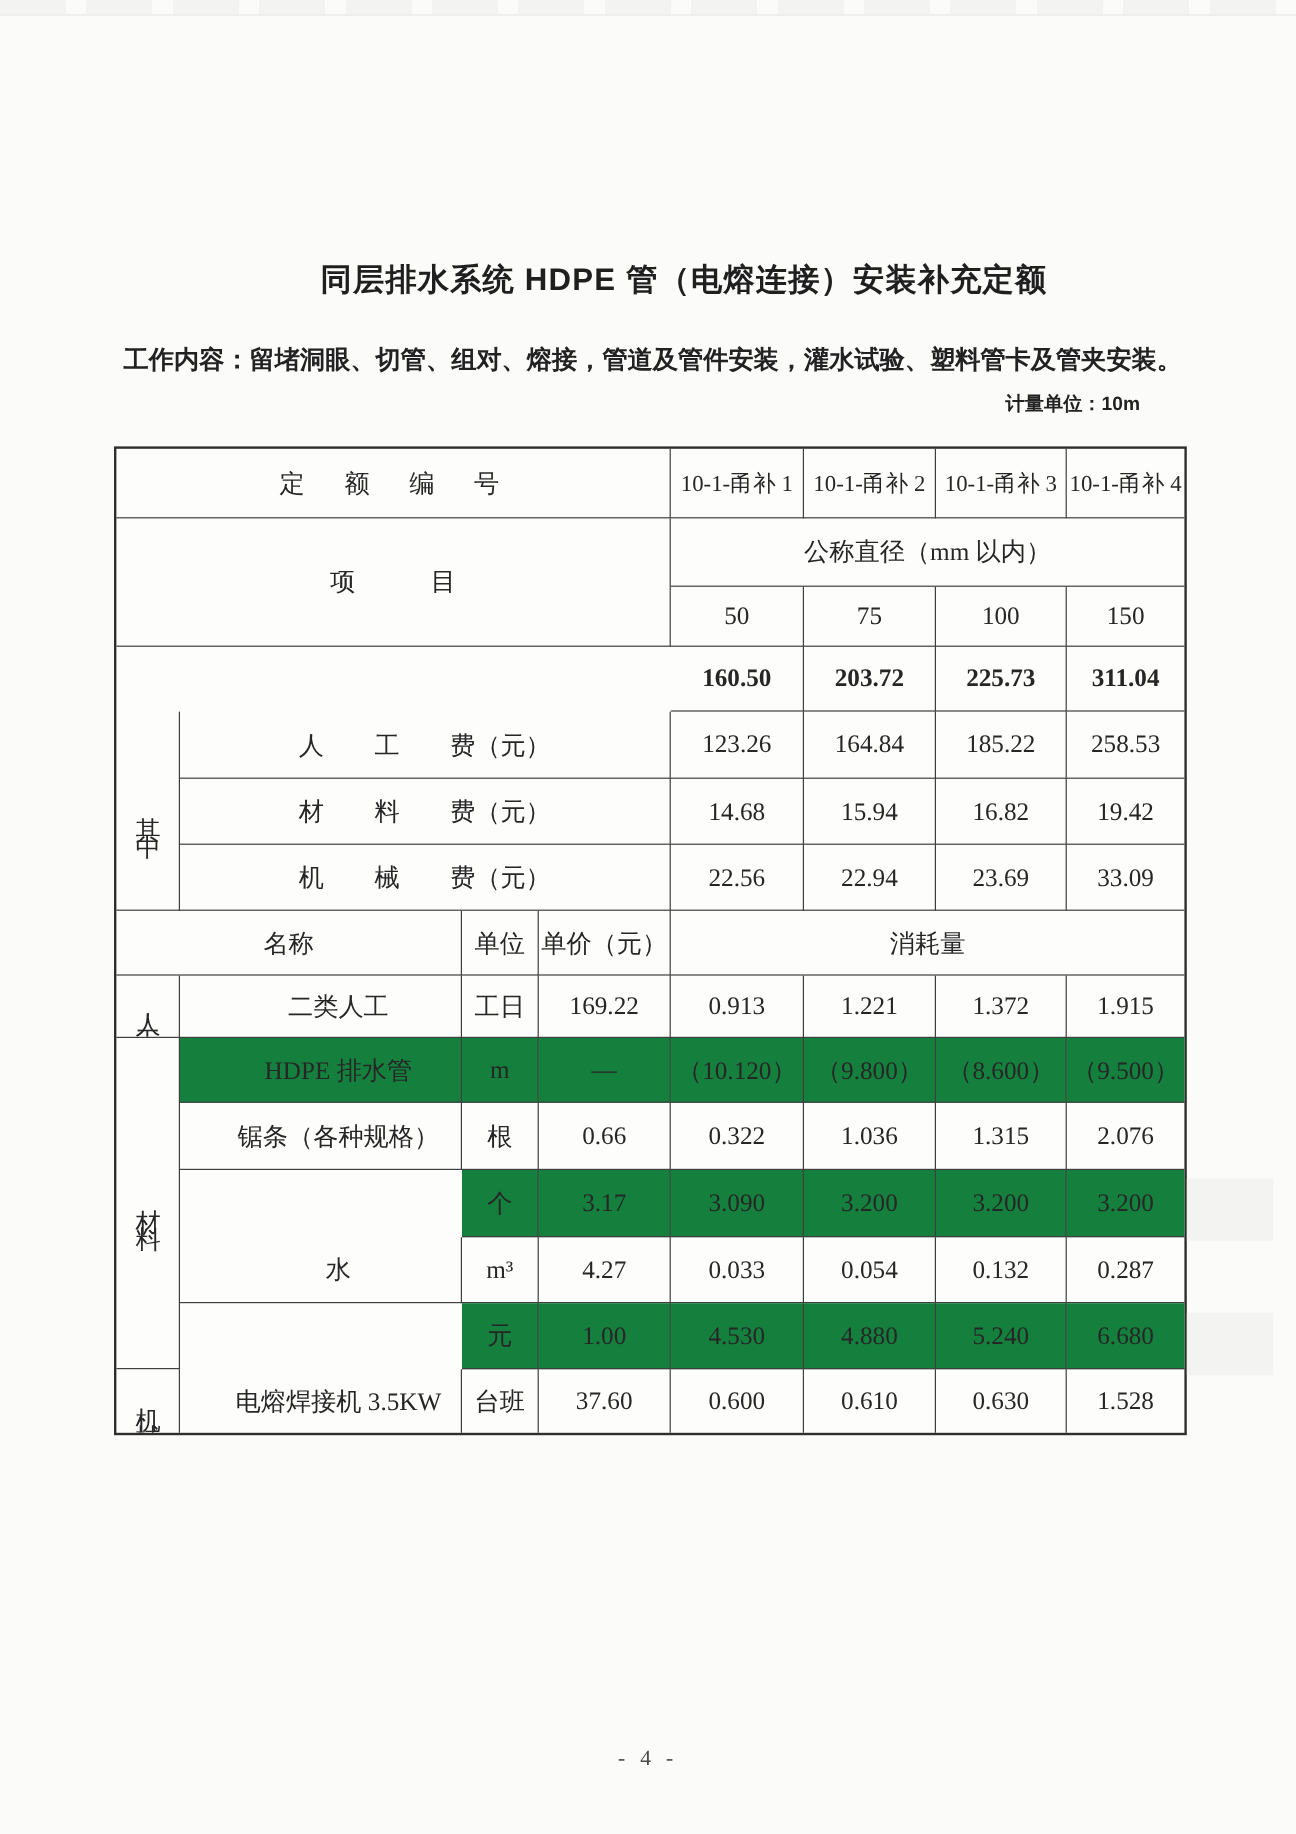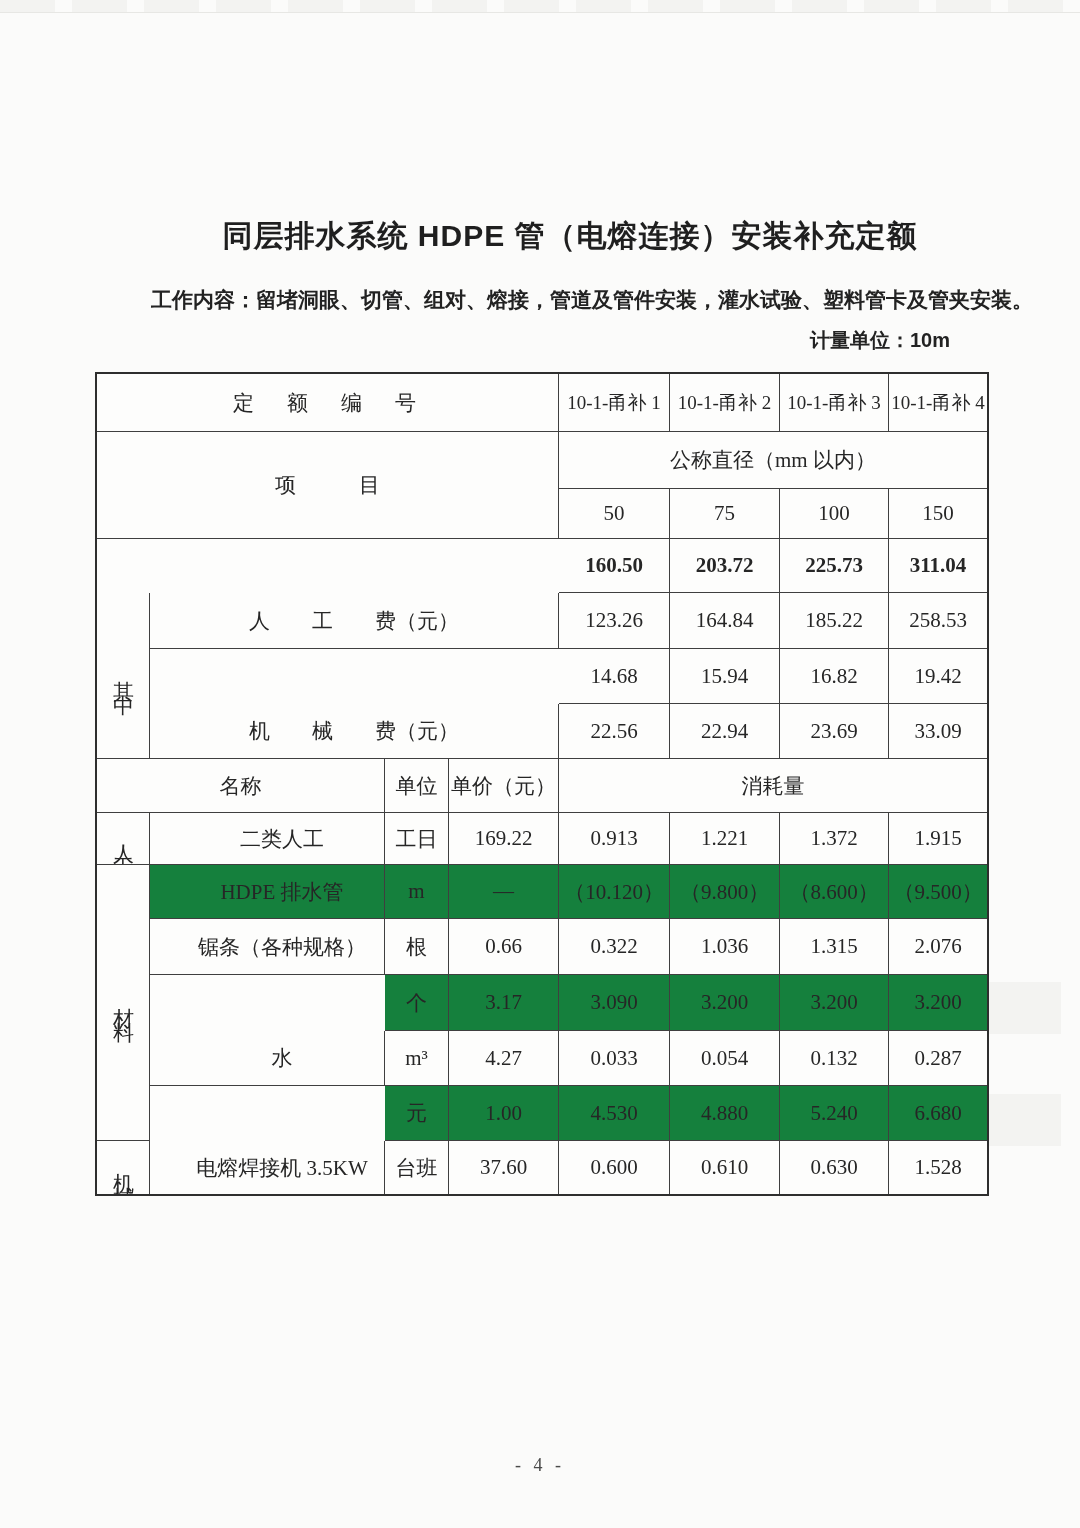--- a/index.html
+++ b/index.html
@@ -14,32 +14,32 @@
   }
   .scan-strip {
     position:absolute; left:0; top:0; width:1080px; height:13px;
     background: repeating-linear-gradient(90deg, #f3f3f1 0 55px, #fbfbfa 55px 72px);
     border-bottom: 1px solid #e7e7e4;
   }
   .title {
     position:absolute; left:125px; top:216px; width:890px;
     text-align:center;
     font-family:"Liberation Sans","DejaVu Sans",sans-serif;
-    font-weight:700; font-size:30px; letter-spacing:1px; color:#1f1f1f;
+    font-weight:700; font-size:26px; letter-spacing:1px; color:#1f1f1f;
     white-space:nowrap;
   }
   .work {
     position:absolute; left:103px; top:286px; width:860px;
     font-family:"Liberation Sans","DejaVu Sans",sans-serif;
-    font-weight:700; font-size:21px; color:#222; white-space:nowrap;margin-left:48px;
+    font-weight:700; font-size:21px; color:#222; white-space:nowrap;
   }
   .unit {
     position:absolute; right:130px; top:327px;
     font-family:"Liberation Sans","DejaVu Sans",sans-serif;
-    font-weight:700; font-size:20px; color:#222; white-space:nowrap;
+    font-weight:700; font-size:16px; color:#222; white-space:nowrap;
   }
   .tbl {
     position:absolute; left:95px; top:372px;
     width:894px;
     display:grid;
     grid-template-columns: 53px 235px 64px 110px 111px 110px 109px 98px;
     grid-template-rows: 58px 57px 50px 54px 56px 55px 55px 54px 52px 54px 56px 56px 55px 55px 53px;
     border:2px solid #2e2e2e;
     background:#fdfdfc;
     font-size:21px;
@@ -105,20 +105,21 @@
   <div class="bold lc" style="grid-area:4/8">311.04</div>
 
   <div class="vtext" style="grid-area:5/1/8/2">其中</div>
 
   <div style="grid-area:5/2/6/5">人　　工　　费（元）</div>
   <div style="grid-area:5/5">123.26</div>
   <div style="grid-area:5/6">164.84</div>
   <div style="grid-area:5/7">185.22</div>
   <div class="lc" style="grid-area:5/8">258.53</div>
 
+  <div style="grid-area:6/2/7/5">材　　料　　费（元）</div>
   <div style="grid-area:6/5">14.68</div>
   <div style="grid-area:6/6">15.94</div>
   <div style="grid-area:6/7">16.82</div>
   <div class="lc" style="grid-area:6/8">19.42</div>
 
   <div style="grid-area:7/2/8/5">机　　械　　费（元）</div>
   <div style="grid-area:7/5">22.56</div>
   <div style="grid-area:7/6">22.94</div>
   <div style="grid-area:7/7">23.69</div>
   <div class="lc" style="grid-area:7/8">33.09</div>

